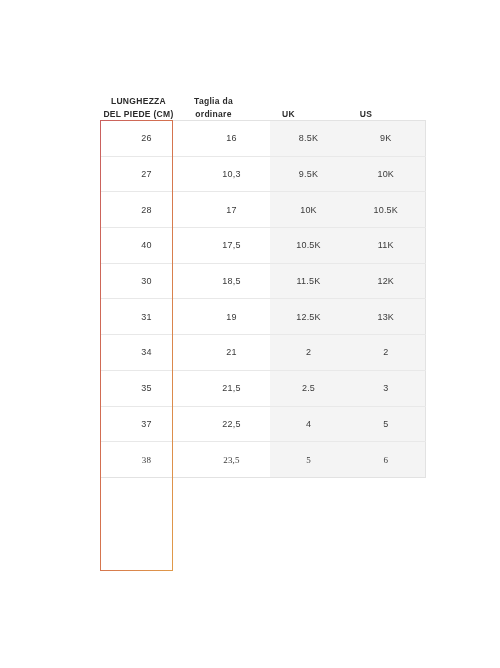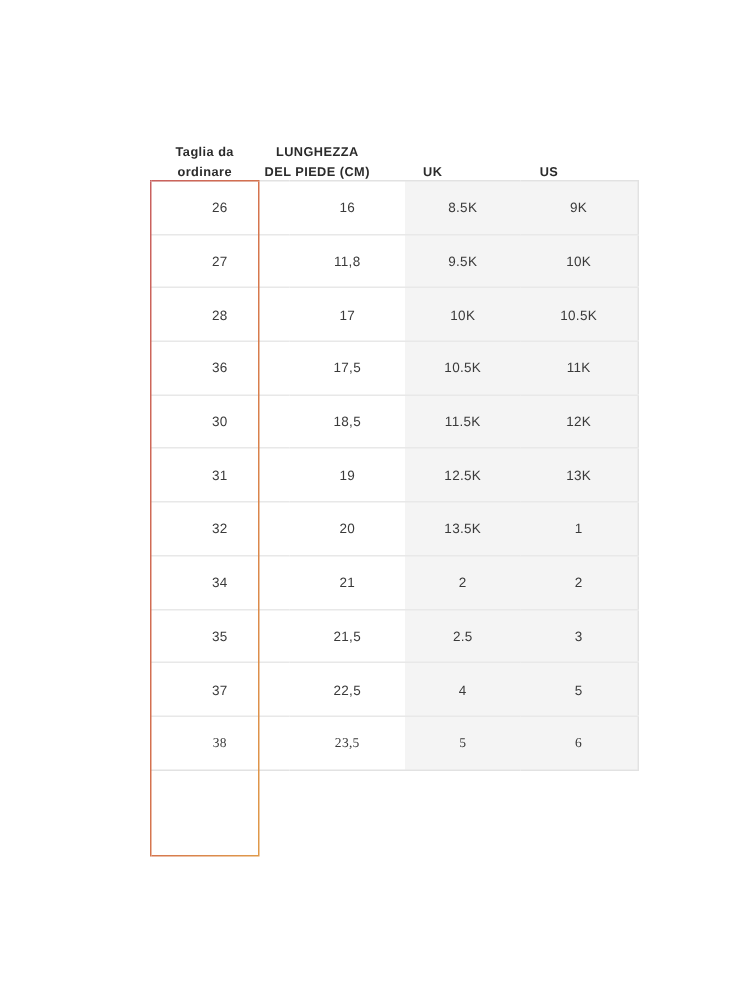--- a/index.html
+++ b/index.html
@@ -91,27 +91,27 @@
   }
 </style>
 </head>
 <body>
 
 <div class="page">
 
   <div class="chart-wrap">
 
     <div class="head-row">
+      <div class="head-cell c1">
+        <span class="line">LUNGHEZZA</span>
+        <span class="line">DEL PIEDE (CM)</span>
+      </div>
       <div class="head-cell c0">
         <span class="line">Taglia da</span>
         <span class="line">ordinare</span>
-      </div>
-      <div class="head-cell c1">
-        <span class="line">LUNGHEZZA</span>
-        <span class="line">DEL PIEDE (CM)</span>
       </div>
       <div class="head-cell c2">
         <span class="line">UK</span>
       </div>
       <div class="head-cell c3">
         <span class="line">US</span>
       </div>
     </div>
 
     <div style="position:relative;">
@@ -124,53 +124,47 @@
         </colgroup>
         <tbody>
           <tr>
               <td class="col-size">26</td>
               <td class="col-cm">16</td>
               <td class="col-uk">8.5K</td>
               <td class="col-us">9K</td>
             </tr>
           <tr>
               <td class="col-size">27</td>
-              <td class="col-cm">11,8</td>
+              <td class="col-cm">10,3</td>
               <td class="col-uk">9.5K</td>
               <td class="col-us">10K</td>
             </tr>
           <tr>
               <td class="col-size">28</td>
               <td class="col-cm">17</td>
               <td class="col-uk">10K</td>
               <td class="col-us">10.5K</td>
             </tr>
           <tr>
-              <td class="col-size">36</td>
+              <td class="col-size">40</td>
               <td class="col-cm">17,5</td>
               <td class="col-uk">10.5K</td>
               <td class="col-us">11K</td>
             </tr>
           <tr>
               <td class="col-size">30</td>
               <td class="col-cm">18,5</td>
               <td class="col-uk">11.5K</td>
               <td class="col-us">12K</td>
             </tr>
           <tr>
               <td class="col-size">31</td>
               <td class="col-cm">19</td>
               <td class="col-uk">12.5K</td>
               <td class="col-us">13K</td>
-            </tr>
-          <tr>
-              <td class="col-size">32</td>
-              <td class="col-cm">20</td>
-              <td class="col-uk">13.5K</td>
-              <td class="col-us">1</td>
             </tr>
           <tr>
               <td class="col-size">34</td>
               <td class="col-cm">21</td>
               <td class="col-uk">2</td>
               <td class="col-us">2</td>
             </tr>
           <tr>
               <td class="col-size">35</td>
               <td class="col-cm">21,5</td>

